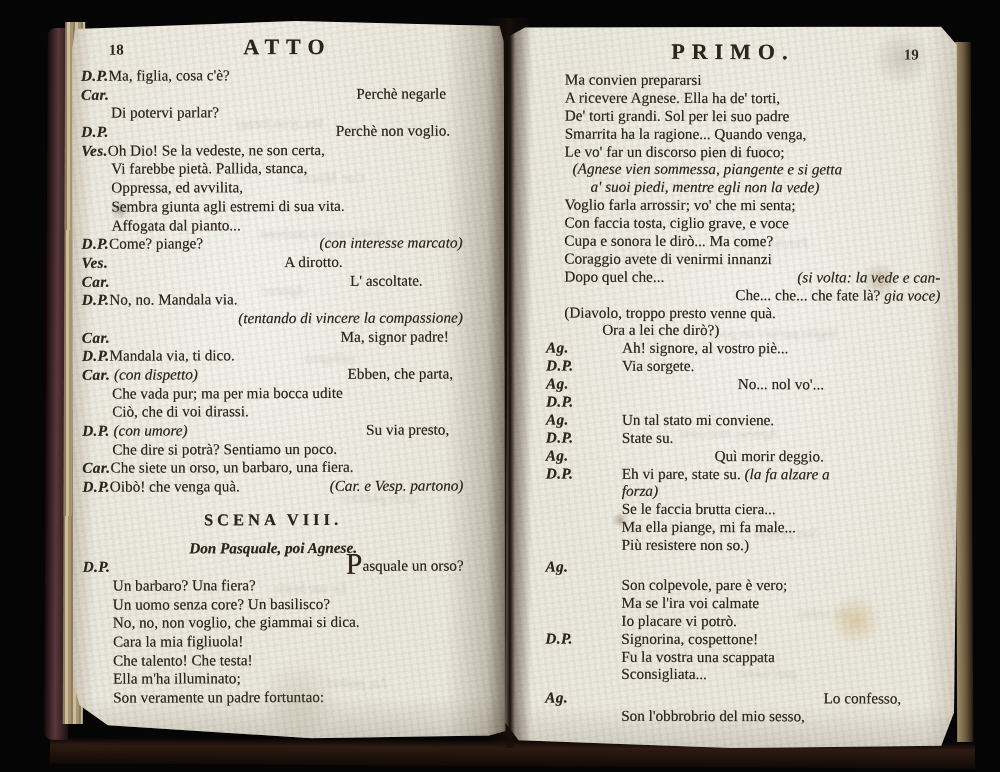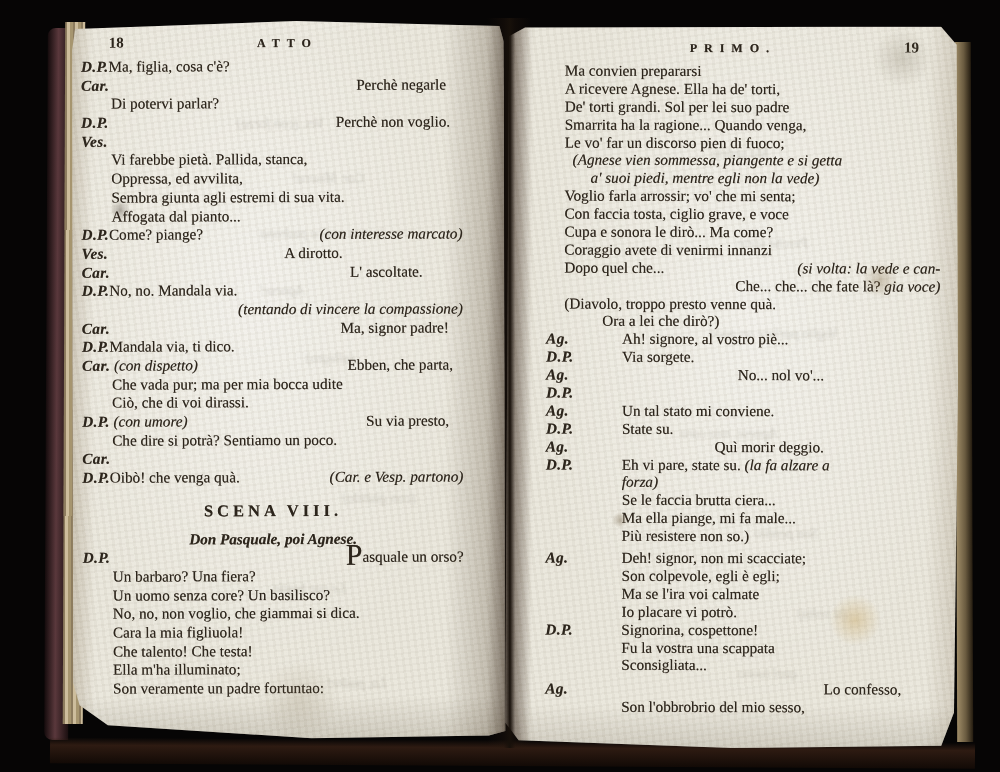--- a/index.html
+++ b/index.html
@@ -70,21 +70,21 @@
       linear-gradient(270deg,rgba(120,100,70,.22) 0,rgba(120,100,70,0) 7%),
       linear-gradient(0deg,rgba(100,90,70,.20) 0,rgba(100,90,70,0) 6%),
       var(--paper);
   }
   
   .pg-header{
     display:grid;grid-template-columns:1fr auto 1fr;align-items:baseline;
     padding:13px 24px 4px 24px;position:relative;z-index:3;
   }
   .run-title{
-    font-weight:bold;font-size:12px;letter-spacing:7px;text-align:center;
+    font-weight:bold;font-size:22px;letter-spacing:7px;text-align:center;
     text-shadow:.2px .2px .4px rgba(40,30,20,.55);
   }
   .pg-num{font-size:15px;font-weight:bold;}
   .page-left .pg-num{justify-self:start;margin-left:14px;}
   .page-right .pg-num{justify-self:end;margin-right:16px;grid-column:3;}
   .page-right .run-title{grid-column:2;}
   
   .text-block{position:relative;z-index:3;padding-top:2px;}
   .line{
     display:flex;align-items:baseline;white-space:pre;
@@ -135,38 +135,38 @@
   <div class="pg-header">
     <span class="pg-num">18</span>
     <span class="run-title">ATTO</span>
     <span></span>
   </div>
   <div class="text-block" id="text-left">
       <div class="line"><span class="seg spk">D.P.</span><span class="seg">Ma, figlia, cosa c'è?</span></div>
       <div class="line"><span class="seg spk">Car.</span><span class="seg push" style="margin-right: 16px;">Perchè negarle</span></div>
       <div class="line" style="padding-left: 40px;"><span class="seg">Di potervi parlar?</span></div>
       <div class="line"><span class="seg spk">D.P.</span><span class="seg push" style="margin-right: 12px;">Perchè non voglio.</span></div>
-      <div class="line"><span class="seg spk">Ves.</span></div>
+      <div class="line"><span class="seg spk">Ves.</span><span class="seg">Oh Dio! Se la vedeste, ne son certa,</span></div>
       <div class="line" style="padding-left: 40px;"><span class="seg">Vi farebbe pietà. Pallida, stanca,</span></div>
       <div class="line" style="padding-left: 40px;"><span class="seg">Oppressa, ed avvilita,</span></div>
       <div class="line" style="padding-left: 40px;"><span class="seg">Sembra giunta agli estremi di sua vita.</span></div>
       <div class="line" style="padding-left: 40px;"><span class="seg">Affogata dal pianto...</span></div>
       <div class="line"><span class="seg spk">D.P.</span><span class="seg">Come? piange?</span><span class="seg it push" style="margin-right: 0px;">(con interesse marcato)</span></div>
       <div class="line"><span class="seg spk">Ves.</span><span class="seg push" style="margin-right: 120px;">A dirotto.</span></div>
       <div class="line"><span class="seg spk">Car.</span><span class="seg push" style="margin-right: 40px;">L' ascoltate.</span></div>
       <div class="line"><span class="seg spk">D.P.</span><span class="seg">No, no. Mandala via.</span></div>
       <div class="line"><span class="seg it push" style="margin-right: 0px;">(tentando di vincere la compassione)</span></div>
       <div class="line"><span class="seg spk">Car.</span><span class="seg push" style="margin-right: 14px;">Ma, signor padre!</span></div>
       <div class="line"><span class="seg spk">D.P.</span><span class="seg">Mandala via, ti dico.</span></div>
       <div class="line"><span class="seg spk">Car.</span><span class="seg it"> (con dispetto)</span><span class="seg push" style="margin-right: 10px;">Ebben, che parta,</span></div>
       <div class="line" style="padding-left: 40px;"><span class="seg">Che vada pur; ma per mia bocca udite</span></div>
       <div class="line" style="padding-left: 40px;"><span class="seg">Ciò, che di voi dirassi.</span></div>
       <div class="line"><span class="seg spk">D.P.</span><span class="seg it"> (con umore)</span><span class="seg push" style="margin-right: 14px;">Su via presto,</span></div>
       <div class="line" style="padding-left: 40px;"><span class="seg">Che dire si potrà? Sentiamo un poco.</span></div>
-      <div class="line"><span class="seg spk">Car.</span></div>
+      <div class="line"><span class="seg spk">Car.</span><span class="seg">Che siete un orso, un barbaro, una fiera.</span></div>
       <div class="line"><span class="seg spk">D.P.</span><span class="seg">Oibò! che venga quà. </span><span class="seg it push" style="margin-right: 0px;">(Car. e Vesp. partono)</span></div>
       <div class="blank" style="height: 14px;"></div>
       <div class="line ctr scene"><span class="seg">SCENA VIII.</span></div>
       <div class="blank" style="height: 10px;"></div>
       <div class="line ctr cast"><span class="seg it">Don Pasquale, poi Agnese.</span></div>
       <div class="line"><span class="seg spk">D.P.</span><span class="seg bigP push">P</span><span class="seg">asquale un orso?</span></div>
       <div class="line" style="padding-left: 40px;"><span class="seg">Un barbaro? Una fiera?</span></div>
       <div class="line" style="padding-left: 40px;"><span class="seg">Un uomo senza core? Un basilisco?</span></div>
       <div class="line" style="padding-left: 40px;"><span class="seg">No, no, non voglio, che giammai si dica.</span></div>
       <div class="line" style="padding-left: 40px;"><span class="seg">Cara la mia figliuola!</span></div>
@@ -212,22 +212,22 @@
       <div class="line"><span class="seg spkw">Ag.</span><span class="seg push" style="margin-right: 116px;">No... nol vo'...</span></div>
       <div class="line"><span class="seg spkw">D.P.</span></div>
       <div class="line"><span class="seg spkw">Ag.</span><span class="seg">Un tal stato mi conviene.</span></div>
       <div class="line"><span class="seg spkw">D.P.</span><span class="seg">State su.</span></div>
       <div class="line"><span class="seg spkw">Ag.</span><span class="seg push" style="margin-right: 116px;">Quì morir deggio.</span></div>
       <div class="line"><span class="seg spkw">D.P.</span><span class="seg">Eh vi pare, state su. </span><span class="seg it">(la fa alzare a</span></div>
       <div class="line" style="padding-left: 116px;"><span class="seg it">forza)</span></div>
       <div class="line" style="padding-left: 116px;"><span class="seg">Se le faccia brutta ciera...</span></div>
       <div class="line" style="padding-left: 116px;"><span class="seg">Ma ella piange, mi fa male...</span></div>
       <div class="line" style="padding-left: 116px;"><span class="seg">Più resistere non so.)</span></div>
-      <div class="line" style="margin-top: 4px;"><span class="seg spkw">Ag.</span><span class="seg">Deh! signor, non mi scacciate;</span></div>
-      <div class="line" style="padding-left: 116px;"><span class="seg">Son colpevole, egli è egli;</span></div>
+      <div class="line" style="margin-top: 4px;"><span class="seg spkw">Ag.</span></div>
+      <div class="line" style="padding-left: 116px;"><span class="seg">Son colpevole, pare è vero;</span></div>
       <div class="line" style="padding-left: 116px;"><span class="seg">Ma se l'ira voi calmate</span></div>
       <div class="line" style="padding-left: 116px;"><span class="seg">Io placare vi potrò.</span></div>
       <div class="line"><span class="seg spkw">D.P.</span><span class="seg">Signorina, cospettone!</span></div>
       <div class="line" style="padding-left: 116px;"><span class="seg">Fu la vostra una scappata</span></div>
       <div class="line" style="padding-left: 116px;"><span class="seg">Sconsigliata...</span></div>
       <div class="line" style="margin-top: 6px;"><span class="seg spkw">Ag.</span><span class="seg push" style="margin-right: 38px;">Lo confesso,</span></div>
       <div class="line" style="padding-left: 116px;"><span class="seg">Son l'obbrobrio del mio sesso,</span></div>
     </div>
 </div>
 

